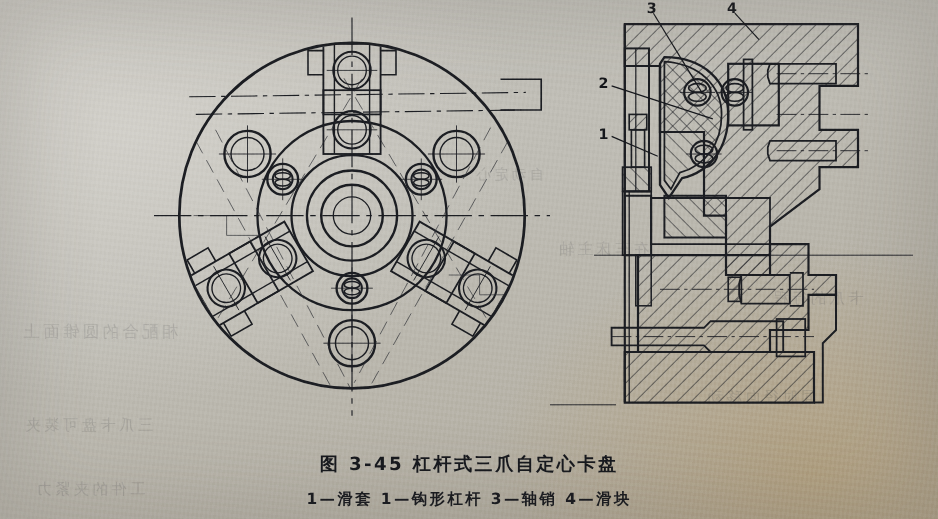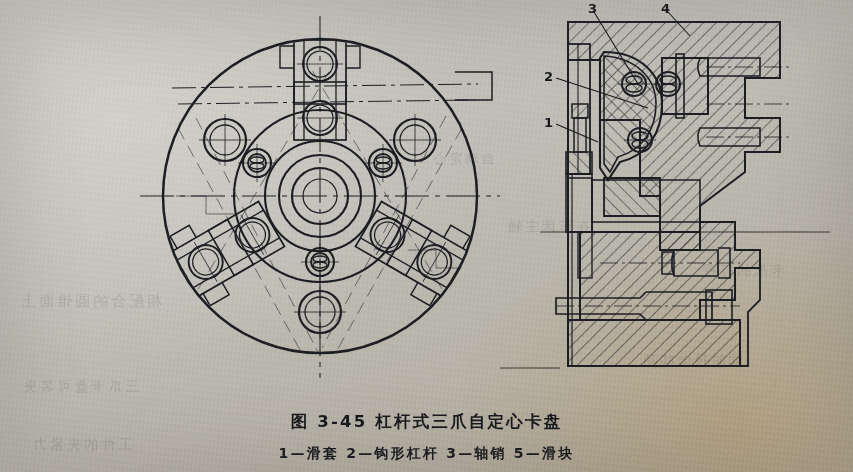--- a/index.html
+++ b/index.html
@@ -306,17 +306,17 @@
       <line x1="668" y1="12" x2="690" y2="36"></line>
     </g>
   </svg>
 
   <div class="lbl" style="left:544px;top:115px;">1</div>
   <div class="lbl" style="left:544px;top:69px;">2</div>
   <div class="lbl" style="left:588px;top:1px;">3</div>
   <div class="lbl" style="left:661px;top:1px;">4</div>
 
   <div class="cap" id="cap-main">图 3-45   杠杆式三爪自定心卡盘</div>
-  <div class="cap" id="cap-sub">1—滑套   2—钩形杠杆   3—轴销   5—滑块</div>
+  <div class="cap" id="cap-sub">1—滑套   1—钩形杠杆   3—轴销   4—滑块</div>
 
   <div id="grain"></div>
   <div id="vignette"></div>
 </div>
 
 </body></html>

